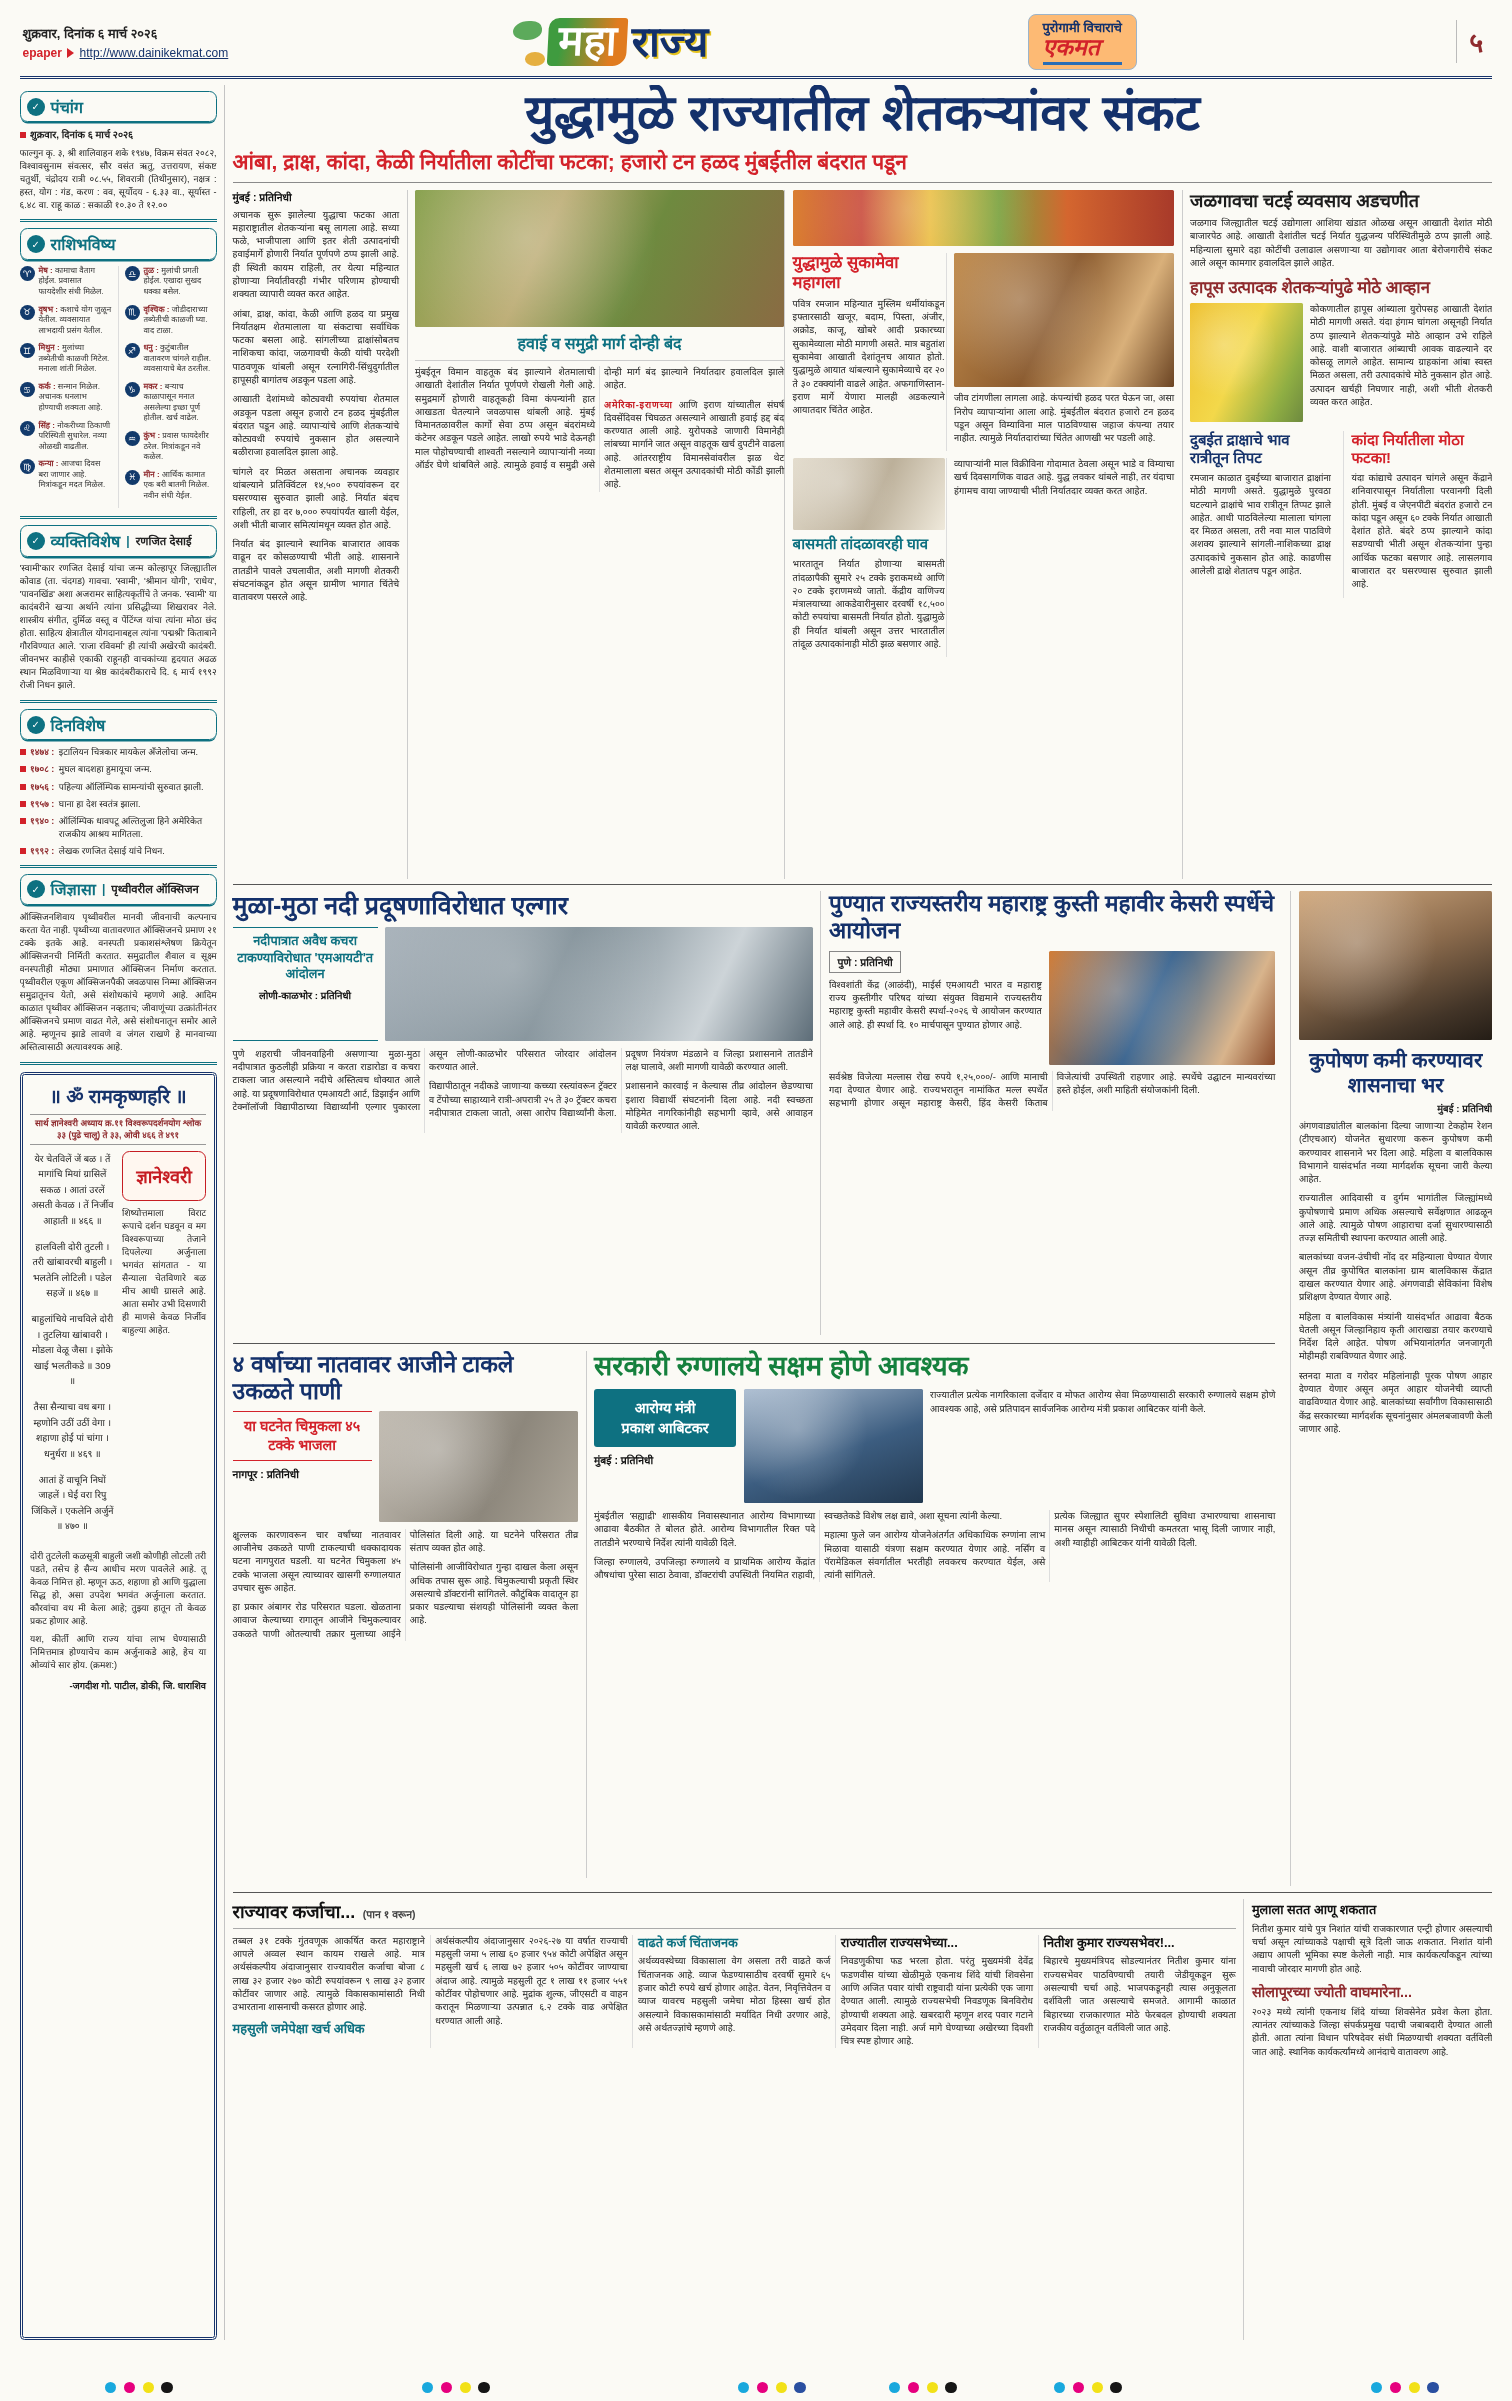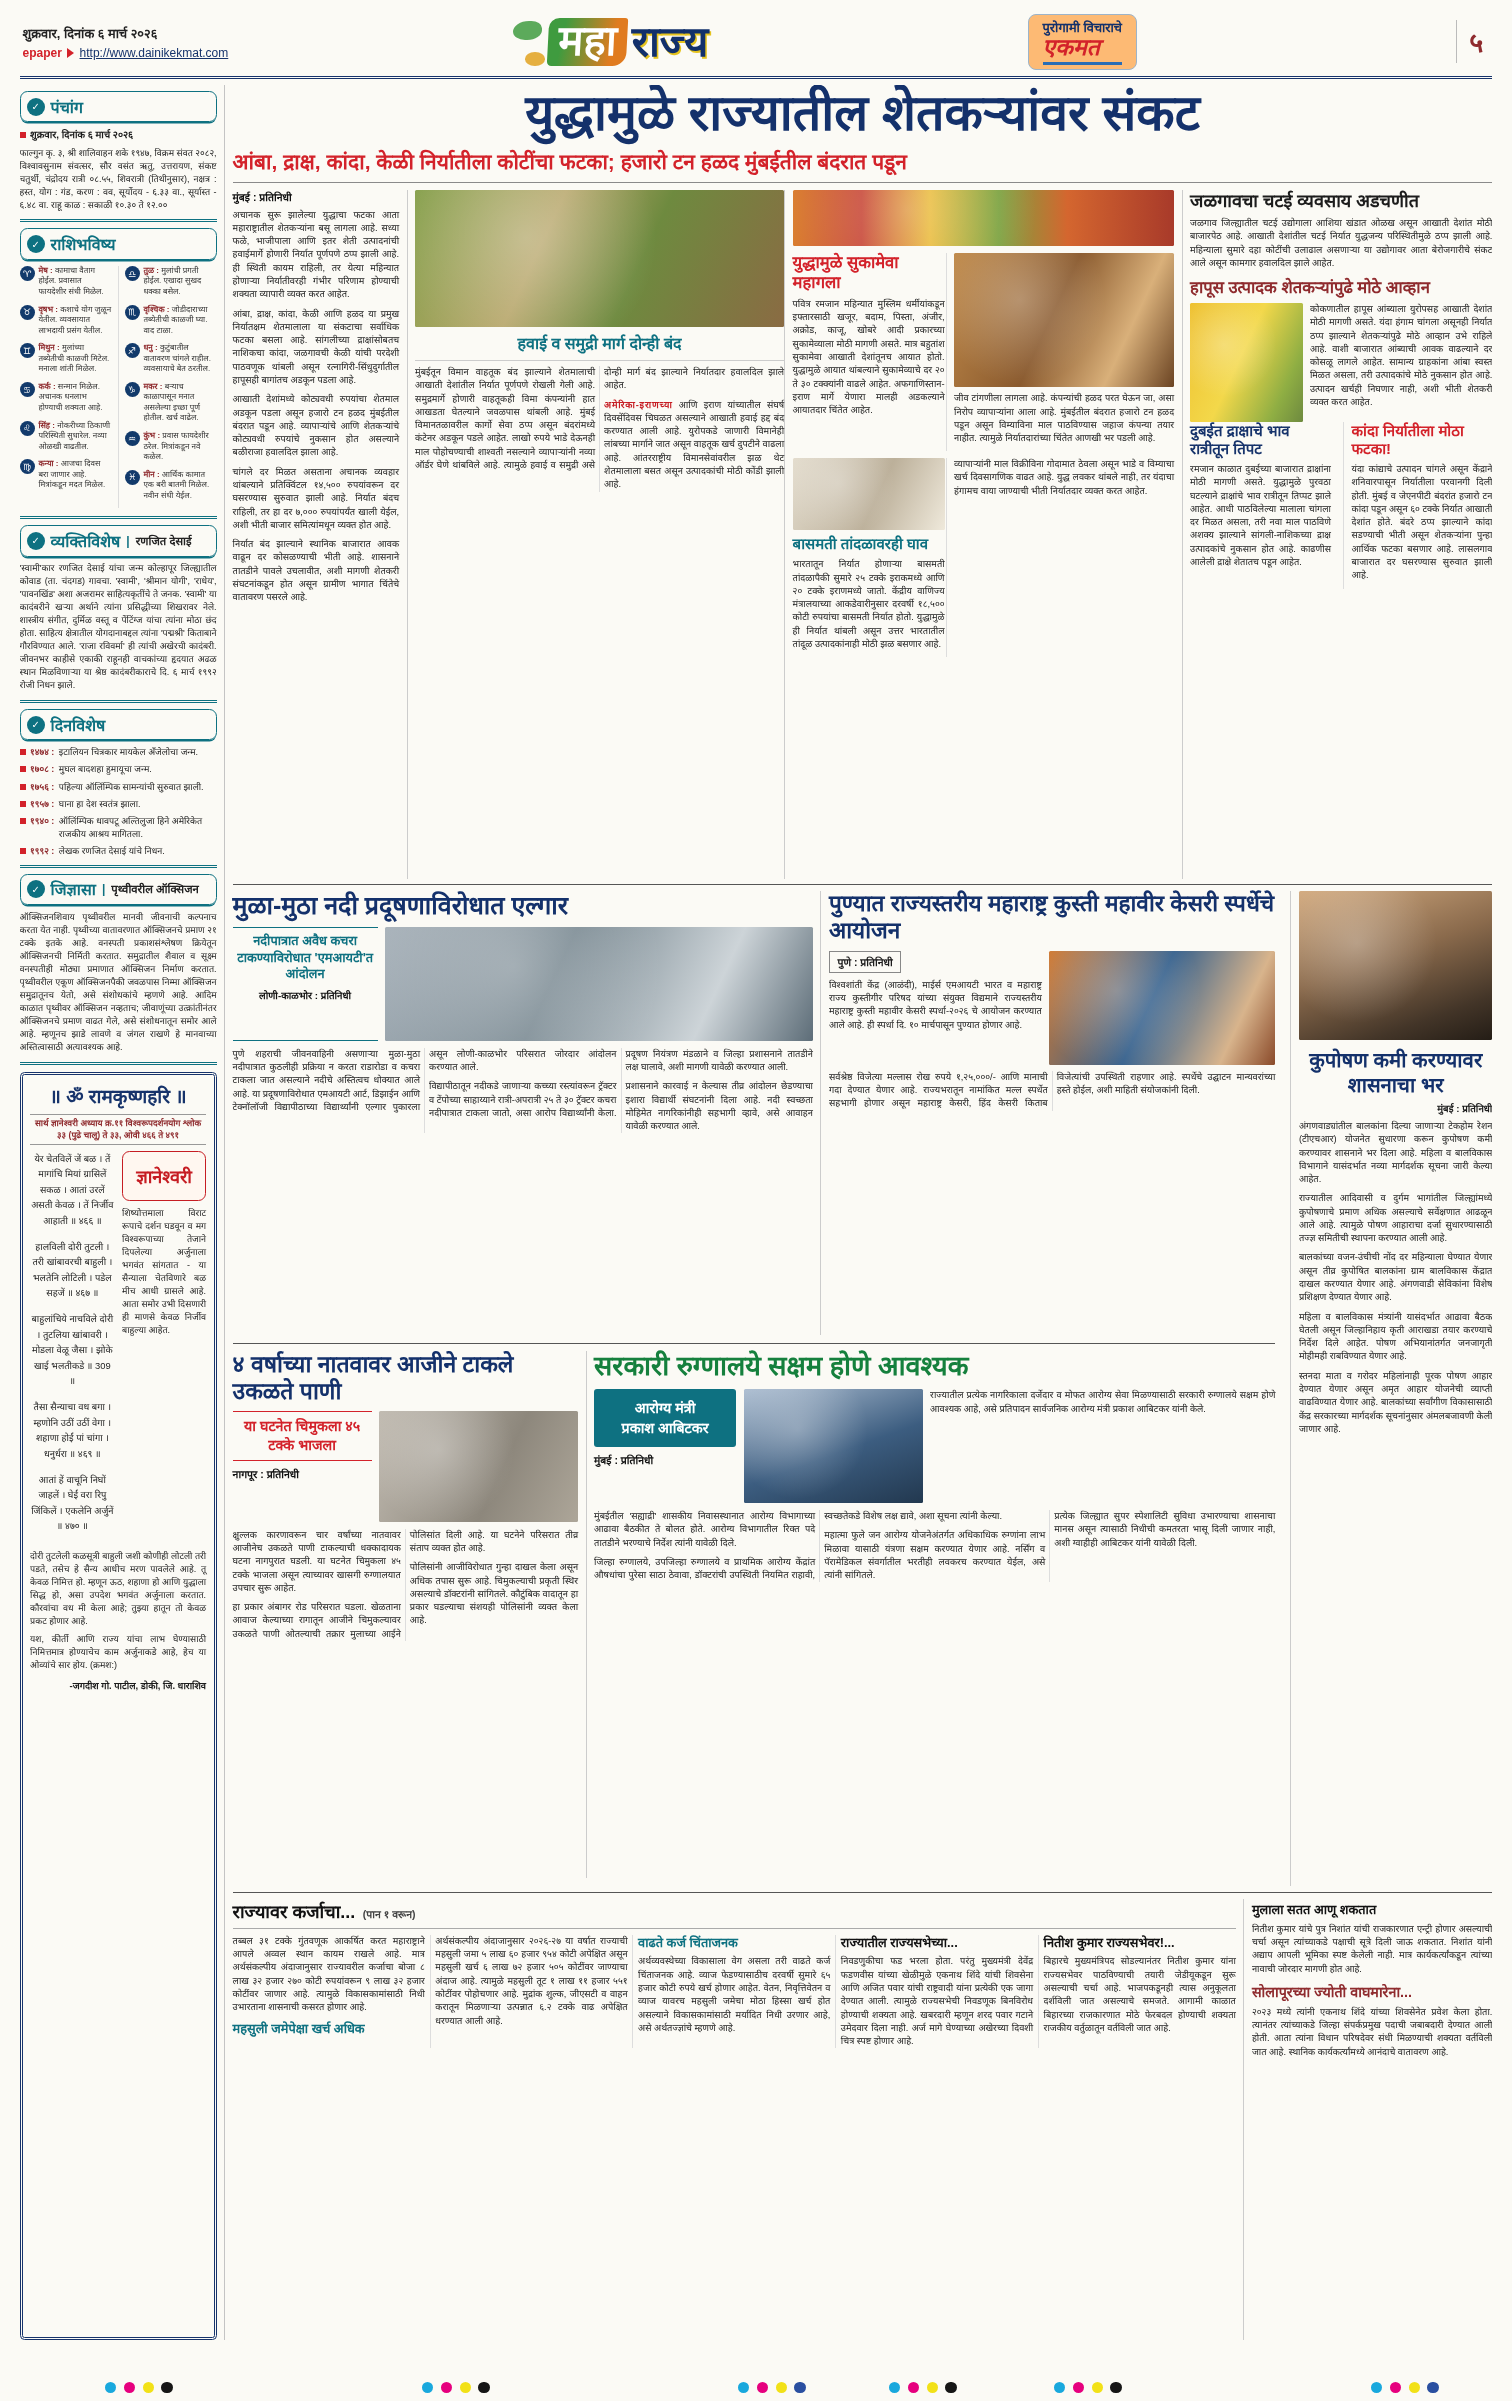--- a/index.html
+++ b/index.html
@@ -89,21 +89,21 @@
 .band1 > *{min-width:0}
 .b1c1{width:175px;flex:none;border-right:0.8px solid #ccc;padding-right:7.5px}
 .b1c2{width:370px;flex:none;border-right:0.8px solid #ccc;padding-right:0}
 .b1c3{width:390px;flex:none;border-right:0.8px solid #ccc;padding-right:7.5px}
 .b1c3-row{display:flex;gap:7.5px;margin-top:6.8px}
 .b1c3-left{width:154px;flex:none;border-right:0.8px solid #ddd;padding-right:1px}
 .b1c3-rest{flex:1;min-width:0}
 .b1c4{flex:1;min-width:0}
 .hapus-row{display:flex;gap:6.8px}
 .mango-wrap{width:113px;flex:none}
-.duo{display:flex;gap:12px;}
+.duo{display:flex;gap:12px;margin-top:9px}
 .duo-col{flex:1;min-width:0}
 .duo-col + .duo-col{border-left:0.8px solid #ddd;padding-left:7.5px}
 
 .band23{display:flex;gap:15px;margin-top:4.5px;border-top:1.5px solid #555;padding-top:6.8px;min-height:1002px}
 .b23-left{flex:1;min-width:0}
 .kupo-col{width:202px;flex:none;border-left:0.8px solid #ccc;padding-left:7.5px}
 .band2row{display:flex;gap:7.5px;min-height:444px}
 .mula{flex:1.3;min-width:0;border-right:0.8px solid #ccc;padding-right:7.5px}
 .kusti{flex:1;min-width:0}
 .mula-row{display:flex;gap:7.5px;margin-bottom:6.8px}

